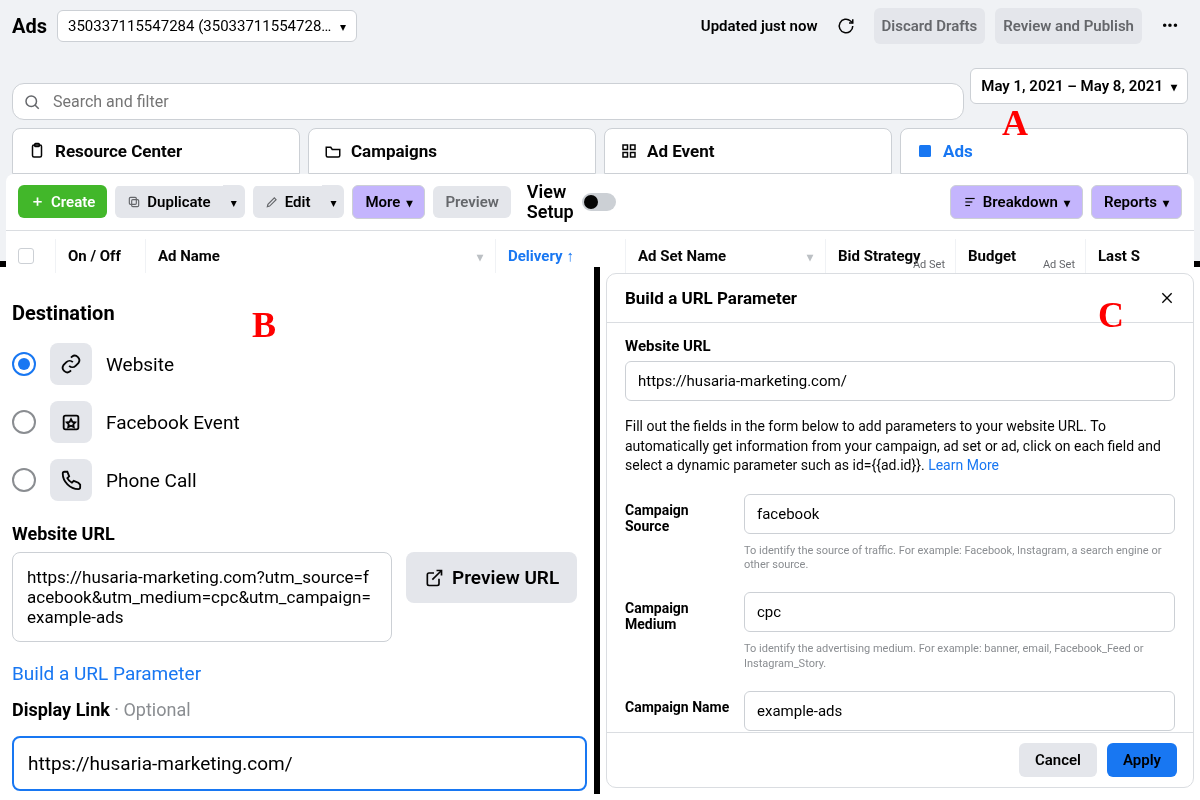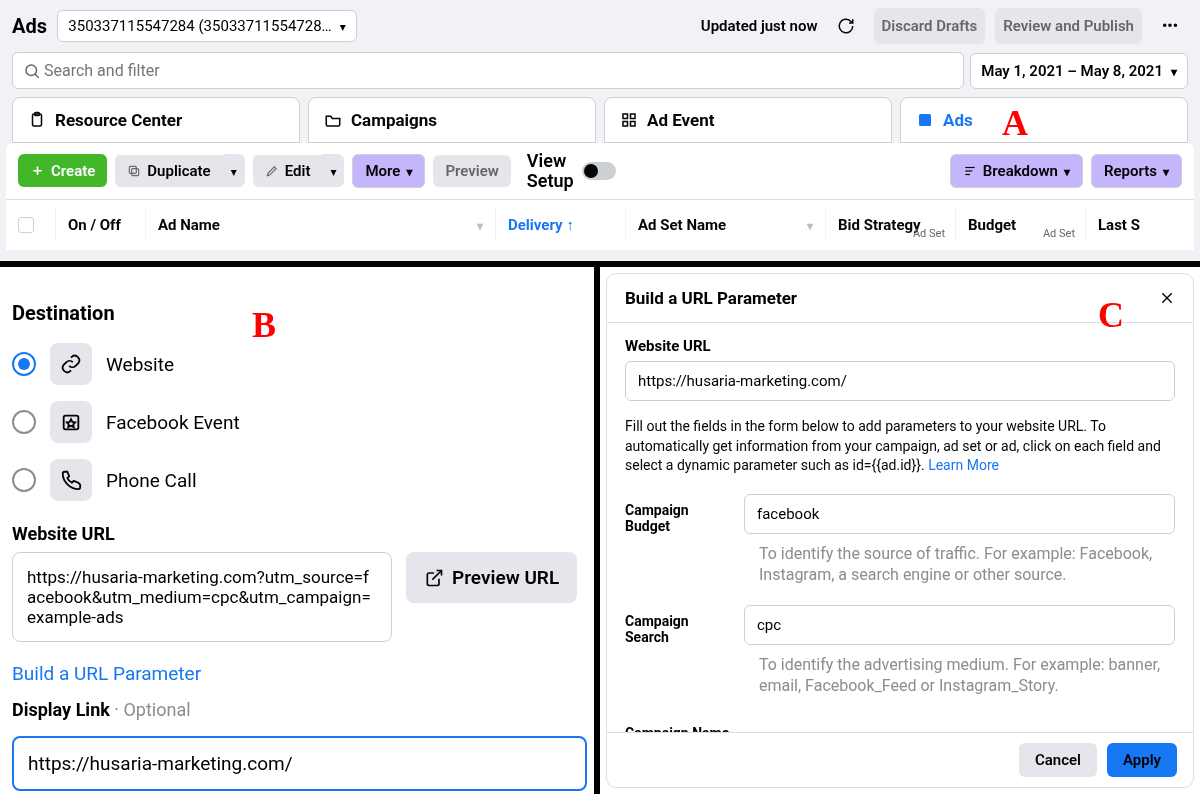--- a/index.html
+++ b/index.html
@@ -2,28 +2,28 @@
 <html><head>
 <meta charset="utf-8">
 <style>
   * { box-sizing: border-box; margin: 0; padding: 0; font-family: -apple-system, BlinkMacSystemFont, "Segoe UI", Roboto, Helvetica, Arial, sans-serif; }
   body { width: 1200px; height: 800px; overflow: hidden; background: #fff; position: relative; }
   
   
   .top { height: 267px; background: #f0f2f5; border-bottom: 6px solid #000; }
   .top-header { display:flex; align-items:center; padding:8px 12px; gap:10px; }
   .top-title { font-size:20px; font-weight:700; }
-  .account-select { display:flex; align-items:center; gap:8px; background:#fff; border:1px solid #ccd0d5; border-radius:6px; padding:6px 10px; font-size:15px; width:300px; justify-content:center;}
+  .account-select { display:flex; align-items:center; gap:8px; background:#fff; border:1px solid #ccd0d5; border-radius:6px; padding:6px 10px; font-size:15px; width:300px; justify-content:space-between;}
   .spacer { flex:1; }
   .updated { font-size:15px; font-weight:600; }
   .icon-btn { display:inline-flex; align-items:center; justify-content:center; height:36px; min-width:36px; padding:0 8px; border-radius:6px; background:#e4e6eb; font-size:15px; font-weight:600; color:#050505; cursor:pointer;}
   .icon-btn.light { background:#e4e6eb; color:#65676b;}
   .icon-btn.ghost { background:transparent;}
   .top-search { display:flex; align-items:center; padding:0 12px 8px 12px; gap:6px;}
-  .search-box { flex:1; display:flex; align-items:center; background:#fff; border:1px solid #ccd0d5; border-radius:6px; padding:8px 10px; gap:3px;}
+  .search-box { flex:1; display:flex; align-items:center; background:#fff; border:1px solid #ccd0d5; border-radius:12px; padding:8px 10px; gap:12px;margin-top:31px;}
   .search-box input { flex:1; border:none; outline:none; font-size:16px;}
   .date-range { display:flex; align-items:center; background:#fff; border:1px solid #ccd0d5; border-radius:6px; padding:8px 10px; font-size:15px; font-weight:600; gap:8px;}
   
   .tabs-row { display:flex; gap:8px; padding:0 12px;}
   .tab { flex:1; display:flex; align-items:center; gap:8px; background:#fff; border:1px solid #ccd0d5; border-radius:8px 8px 0 0; padding:12px 14px; font-size:17px; font-weight:700; color:#050505;}
   .tab.active { color:#1877f2; }
   .tab.active .tab-ic { color:#1877f2;}
   .tab-ic { width:20px; height:20px; display:inline-flex; align-items:center; justify-content:center; }
   
   .toolbar { display:flex; align-items:center; gap:8px; padding:8px 12px; background:#fff; margin:0 6px; border-radius:8px 8px 0 0;}
@@ -69,21 +69,21 @@
   .modal-h .t { font-size:17px; font-weight:700;}
   .close { font-size:18px; cursor:pointer;}
   .modal-body { padding:14px 18px; overflow:auto; flex:1;}
   .fld-label { font-size:15px; font-weight:700; margin-bottom:6px;}
   .text-input { width:100%; border:1px solid #ccd0d5; border-radius:6px; padding:10px 12px; font-size:15px;}
   .help { font-size:14px; color:#050505; margin:16px 0 18px 0; line-height:1.4;}
   .help a{ color:#1877f2; text-decoration:none;}
   .form-row { display:flex; gap:14px; margin-bottom:4px;}
   .form-row .lab { width:105px; font-size:14px; font-weight:700; padding-top:8px;}
   .form-row .inp { flex:1;}
-  .hint { font-size:16px; color:#8a8d91; margin:6px 0 16px 15px; line-height:1.3;}
+  .hint { font-size:11px; color:#8a8d91; margin:6px 0 16px 0; line-height:1.3;}
   .modal-foot { display:flex; justify-content:flex-end; gap:10px; padding:10px 16px; border-top:1px solid #dadde1;}
   .fbtn { padding:8px 16px; border-radius:6px; font-size:15px; font-weight:600;}
   .fbtn.cancel{ background:#e4e6eb;}
   .fbtn.apply{ background:#1877f2; color:#000000;}
   
   .marker { position:absolute; color:#ff0000; font-size:36px; font-weight:700; font-family: "Times New Roman", serif;}
   svg { display:block;}
   .caret::after{ content:"▾"; font-size:12px;}
 </style>
 </head>
@@ -310,39 +310,40 @@
       </div>
     </div>
     <div class="modal-body">
       <div class="fld-label">Website URL</div>
       <input class="text-input" value="https://husaria-marketing.com/" style="">
       <div class="help">
         <span>Fill out the fields in the form below to add parameters to your website URL. To automatically get information from your campaign, ad set or ad, click on each field and select a dynamic parameter such as id={{ad.id}}. </span><a>Learn More</a>
       </div>
       
       <div class="form-row">
-        <div class="lab">Campaign Budget</div>
+        <div class="lab">Campaign Source</div>
         <div class="inp"><input class="text-input" value="facebook" style=""></div>
       </div>
       <div class="form-row">
           <div class="lab"></div>
           <div class="inp hint">To identify the source of traffic. For example: Facebook, Instagram, a search engine or other source.</div>
         </div>
       
       <div class="form-row">
-        <div class="lab">Campaign Search</div>
+        <div class="lab">Campaign Medium</div>
         <div class="inp"><input class="text-input" value="cpc" style=""></div>
       </div>
       <div class="form-row">
           <div class="lab"></div>
           <div class="inp hint">To identify the advertising medium. For example: banner, email, Facebook_Feed or Instagram_Story.</div>
         </div>
       
       <div class="form-row">
         <div class="lab">Campaign Name</div>
+        <div class="inp"><input class="text-input" value="example-ads" style=""></div>
       </div>
     </div>
     <div class="modal-foot">
       <div class="fbtn cancel">Cancel</div>
       <div class="fbtn apply">Apply</div>
     </div>
   </div>
 </div>
 
 <div class="marker" style="left:1002px; top:102px">A</div>

